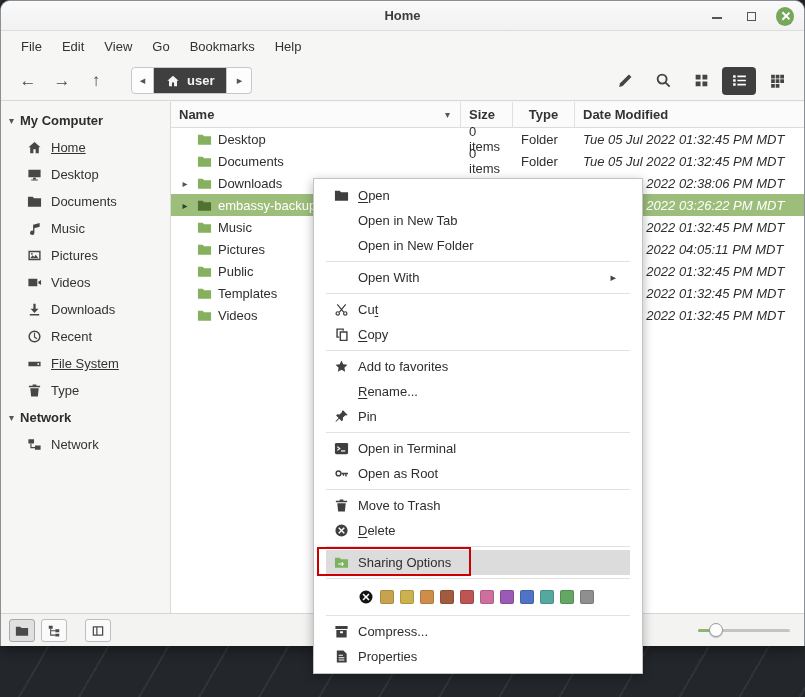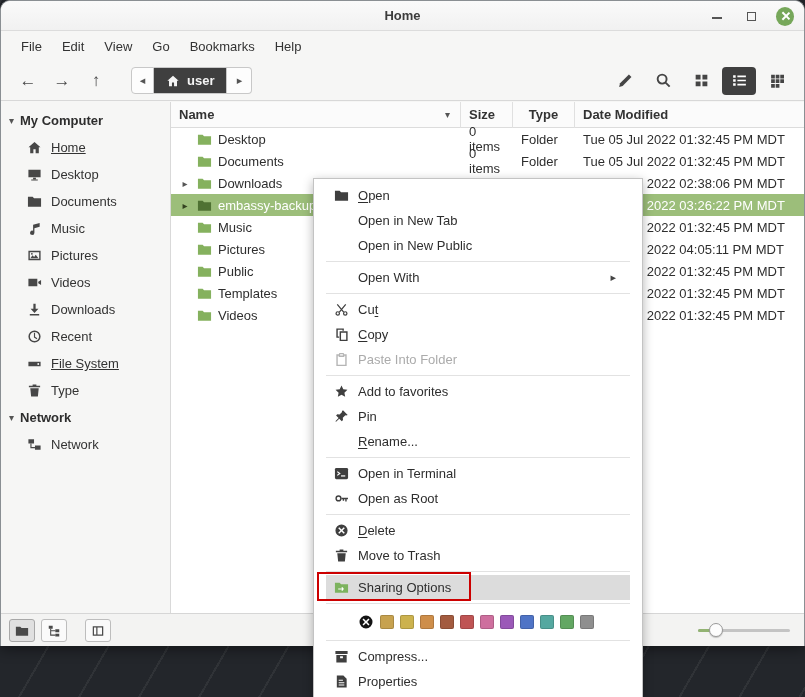--- a/index.html
+++ b/index.html
@@ -69,21 +69,21 @@
   .hcell { padding:0 8px; border-right:1px solid #e0e0e0; height:26px; display:flex; align-items:center; }
   .h-name { width:290px; } .h-size { width:52px; } .h-type { width:62px;justify-content:center; } .h-date { flex:1; border-right:none;align-items:center; }
   .sortarrow { margin-left:auto; font-size:10px; color:#555; padding-right:2px; }
 
   .rows { flex:1; }
   .frow { display:flex; height:22px; align-items:center; color:#2e2e2e; }
   .frow .cell { padding:0 8px; height:22px; display:flex; align-items:center; }
   .c-name { width:290px; gap:6px; }
   .c-size { width:52px; justify-content:flex-end; }
   .c-type { width:62px; }
-  .c-date { flex:1; padding-left:9px; }
+  .c-date { flex:1; padding-left:9px;font-style:italic; }
   .expander { width:12px; font-size:10px; color:#555; text-align:center; flex:none; }
   .frow svg.ic { width:15px; height:15px; flex:none; }
   .ic-green { color:#85b15e; }
   .frow.selected { background:#9cbe7a; color:#fff; }
   .frow.selected .expander { color:#33421f; }
   .frow.selected .ic-green { color:#4f7233; }
 
   
   .statusbar { position:absolute; left:0; right:0; bottom:0; height:33px; background:#f3f3f2;
     border-top:1px solid #d6d6d6; display:flex; align-items:center; padding:0 8px; }
@@ -544,21 +544,21 @@
          <span class="mi-label"><u>O</u>pen</span>
 
        </div>
     <div class="menu-item">
          <span class="mi-ico"></span>
          <span class="mi-label">Open in New Tab</span>
 
        </div>
     <div class="menu-item">
          <span class="mi-ico"></span>
-         <span class="mi-label">Open in New Public</span>
+         <span class="mi-label">Open in New Folder</span>
 
        </div>
     <div class="msep"></div>
     <div class="menu-item">
          <span class="mi-ico"></span>
          <span class="mi-label">Open With</span>
          <span class="mi-sub">▸</span>
 
        </div>
     <div class="msep"></div>
@@ -573,53 +573,44 @@
        </div>
     <div class="menu-item">
          <span class="mi-ico">
         <svg class="ic ">
           <use href="#s-copy"></use>
         </svg>
       </span>
          <span class="mi-label"><u>C</u>opy</span>
 
        </div>
-    <div class="menu-item disabled">
-         <span class="mi-ico">
-        <svg class="ic ">
-          <use href="#s-paste"></use>
-        </svg>
-      </span>
-         <span class="mi-label">Paste Into Folder</span>
-
-       </div>
     <div class="msep"></div>
     <div class="menu-item">
          <span class="mi-ico">
         <svg class="ic ">
           <use href="#s-star"></use>
         </svg>
       </span>
          <span class="mi-label">Add to favorites</span>
-
-       </div>
-    <div class="menu-item">
-         <span class="mi-ico">
-        <svg class="ic ">
-          <use href="#s-pin"></use>
-        </svg>
-      </span>
-         <span class="mi-label">Pin</span>
 
        </div>
     <div class="menu-item">
          <span class="mi-ico"></span>
          <span class="mi-label"><u>R</u>ename...</span>
 
        </div>
+    <div class="menu-item">
+         <span class="mi-ico">
+        <svg class="ic ">
+          <use href="#s-pin"></use>
+        </svg>
+      </span>
+         <span class="mi-label">Pin</span>
+
+       </div>
     <div class="msep"></div>
     <div class="menu-item">
          <span class="mi-ico">
         <svg class="ic ">
           <use href="#s-terminal"></use>
         </svg>
       </span>
          <span class="mi-label">Open in Terminal</span>
 
        </div>
@@ -629,33 +620,33 @@
           <use href="#s-key"></use>
         </svg>
       </span>
          <span class="mi-label">Open as Root</span>
 
        </div>
     <div class="msep"></div>
     <div class="menu-item">
          <span class="mi-ico">
         <svg class="ic ">
+          <use href="#s-trash"></use>
+        </svg>
+      </span>
+         <span class="mi-label">Move to Trash</span>
+
+       </div>
+    <div class="menu-item">
+         <span class="mi-ico">
+        <svg class="ic ">
           <use href="#s-delete"></use>
         </svg>
       </span>
          <span class="mi-label"><u>D</u>elete</span>
-
-       </div>
-    <div class="menu-item">
-         <span class="mi-ico">
-        <svg class="ic ">
-          <use href="#s-trash"></use>
-        </svg>
-      </span>
-         <span class="mi-label">Move to Trash</span>
 
        </div>
     <div class="msep"></div>
     <div class="menu-item highlighted">
          <span class="mi-ico">
         <svg class="ic ">
           <use href="#s-sharefolder"></use>
         </svg>
       </span>
          <span class="mi-label">Sharing Options</span>

